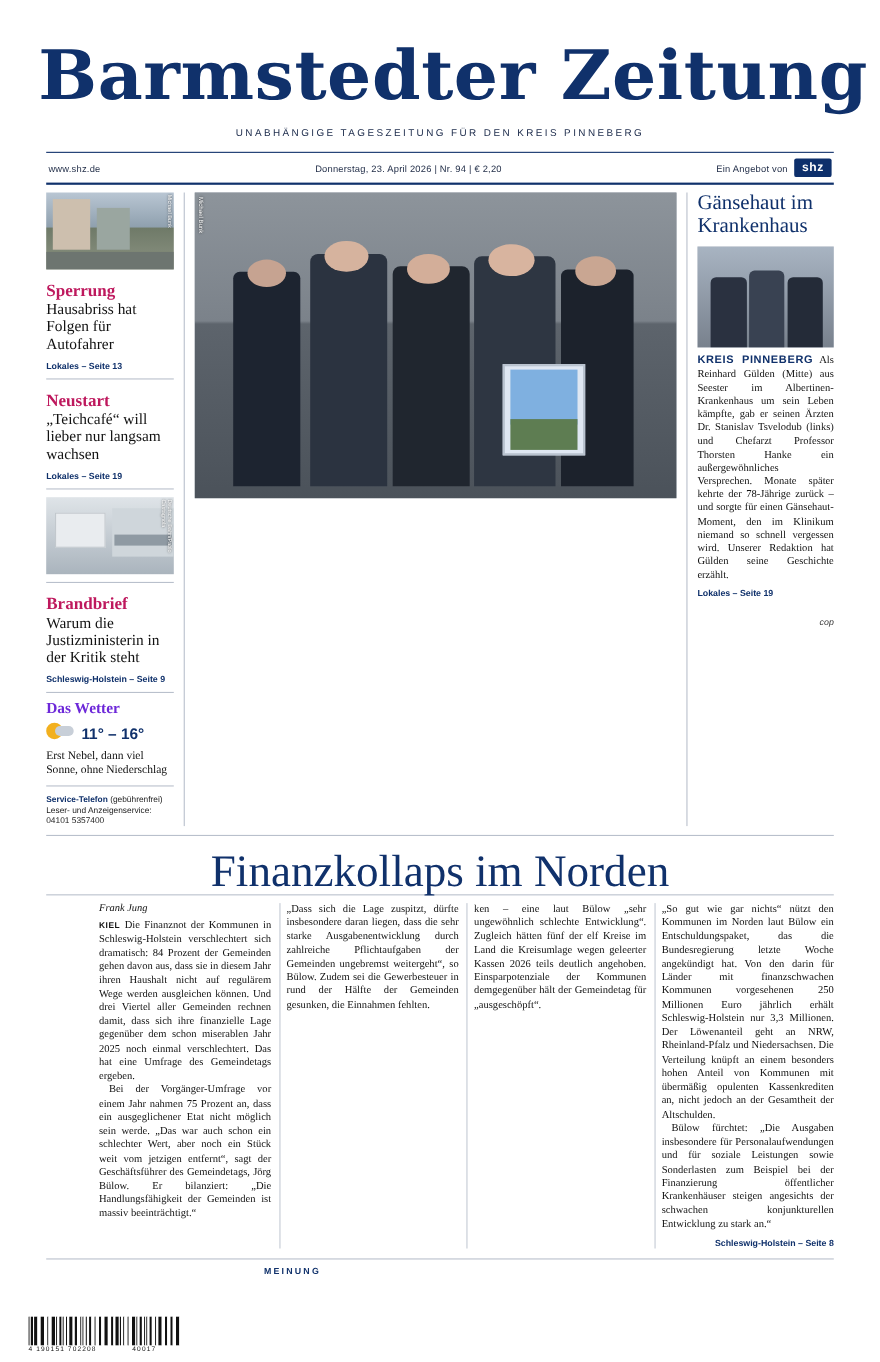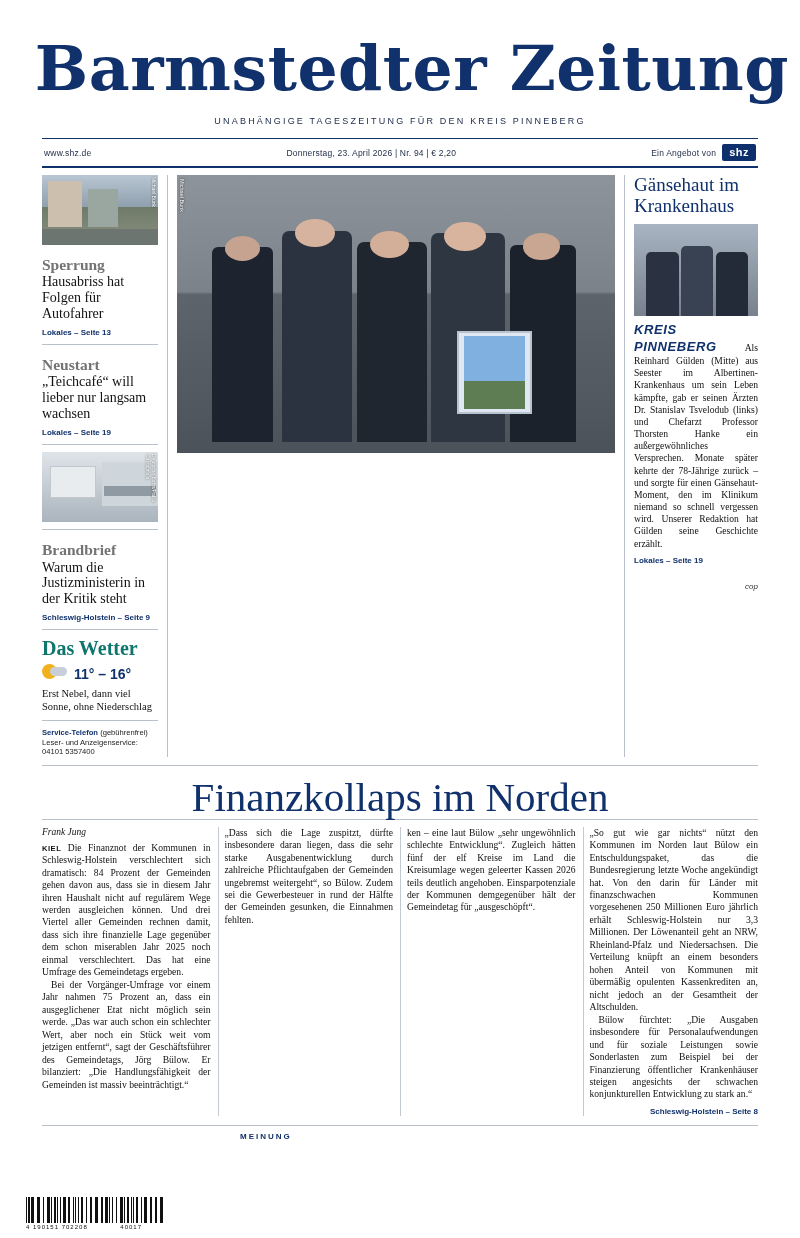--- a/index.html
+++ b/index.html
@@ -66,37 +66,37 @@
     width:100%; background:#cfd6dd; position:relative; overflow:hidden;
   }
   .photo .credit {
     position:absolute; right:1px; top:2px;
     font-family:"Liberation Sans", sans-serif;
     font-size:5px; color:#fff; writing-mode:vertical-rl;
     text-shadow:0 0 2px rgba(0,0,0,.8);
   }
   .teaser { padding-top:6px; }
   .teaser h3 {
-    margin:6px 0 1px 0; font-size:15.5px; font-weight:700; color:#737373;
+    margin:6px 0 1px 0; font-size:15.5px; font-weight:700; color:#be185d;
     font-family:"Liberation Serif", serif; line-height:1.05;
   }
   .teaser p {
     margin:0; font-size:14px; line-height:1.14; color:#111;
     font-family:"Liberation Serif", serif;
   }
   .teaser .ref {
     margin-top:6px;
     font-family:"Liberation Sans", sans-serif;
     font-size:8px; font-weight:700; color:#10316b;
   }
   .sep-left { border-top:1px solid #b9c0cc; margin:7px 0 0 0; }
 
   .weather-head {
     font-family:"Liberation Serif", serif;
-    font-weight:700; font-size:20px; color:#0f766e; margin:7px 0 4px 0;
+    font-weight:700; font-size:14px; color:#6d28d9; margin:7px 0 4px 0;
   }
   .weather-row { display:flex; align-items:center; gap:7px; }
   .weather-temp { font-size:14px; font-weight:700; color:#10316b; font-family:"Liberation Sans", sans-serif;}
   .weather-txt { font-size:10.5px; line-height:1.18; margin-top:5px; }
   .service {
     margin-top:7px; font-size:7.6px; line-height:1.25;
     font-family:"Liberation Sans", sans-serif; color:#222;
   }
   .service b { color:#10316b; }
 
@@ -110,22 +110,22 @@
   }
 
   
   .rr-title {
     font-size:19px; line-height:1.08; font-weight:400; color:#10316b;
     font-family:"Liberation Serif", serif; margin:0 0 8px 0;
   }
   .rr-photo { width:100%; height:92px; background:#c8ced6; margin-bottom:6px; position:relative; overflow:hidden;}
   .rr-body { font-size:9.6px; line-height:1.27; text-align:justify; }
   .rr-body .kicker {
-    font-family:"Liberation Sans", sans-serif; font-size:13px;
-    letter-spacing:.6px; font-weight:700; color:#10316b;font-style:italic;
+    font-family:"Liberation Sans", sans-serif; font-size:10px;
+    letter-spacing:.6px; font-weight:700; color:#10316b;
   }
   .rr-ref {
     margin-top:6px; font-family:"Liberation Sans", sans-serif;
     font-size:8px; font-weight:700; color:#10316b;
     display:flex; justify-content:space-between;
   }
   .rr-ref .sig { font-weight:400; color:#333; font-style:italic;margin-top:26px;}
 
   
   .lead-wrap { border-top:1px solid #b9c0cc; margin-top:8px; padding-top:10px; }
@@ -136,20 +136,21 @@
   .lead-sub {
     text-align:center; font-size:13.6px; margin:9px 0 8px 0; color:#111;
     font-family:"Liberation Serif", serif;
   }
   .lead-rule { border-top:1px solid #b9c0cc; }
 
   
   .body-grid {
     display:grid; grid-template-columns:repeat(4, 1fr); gap:0 14px;
     padding-top:7px;
+    margin-left:48px;
   }
   .body-grid > div { position:relative; }
   .body-grid > div + div::before {
     content:""; position:absolute; left:-7px; top:0; bottom:0;
     border-left:1px solid #c4cad4;
   }
   .byline { font-family:"Liberation Serif", serif; font-style:italic; font-size:9.5px; margin:0 0 5px 0; }
   p.col { margin:0 0 0 0; font-size:9.6px; line-height:1.30; text-align:justify; hyphens:auto; }
   p.col + p.col { text-indent:9px; }
   .dateline { font-family:"Liberation Sans", sans-serif; font-size:7.6px; font-weight:700; letter-spacing:.5px; color:#111; }

